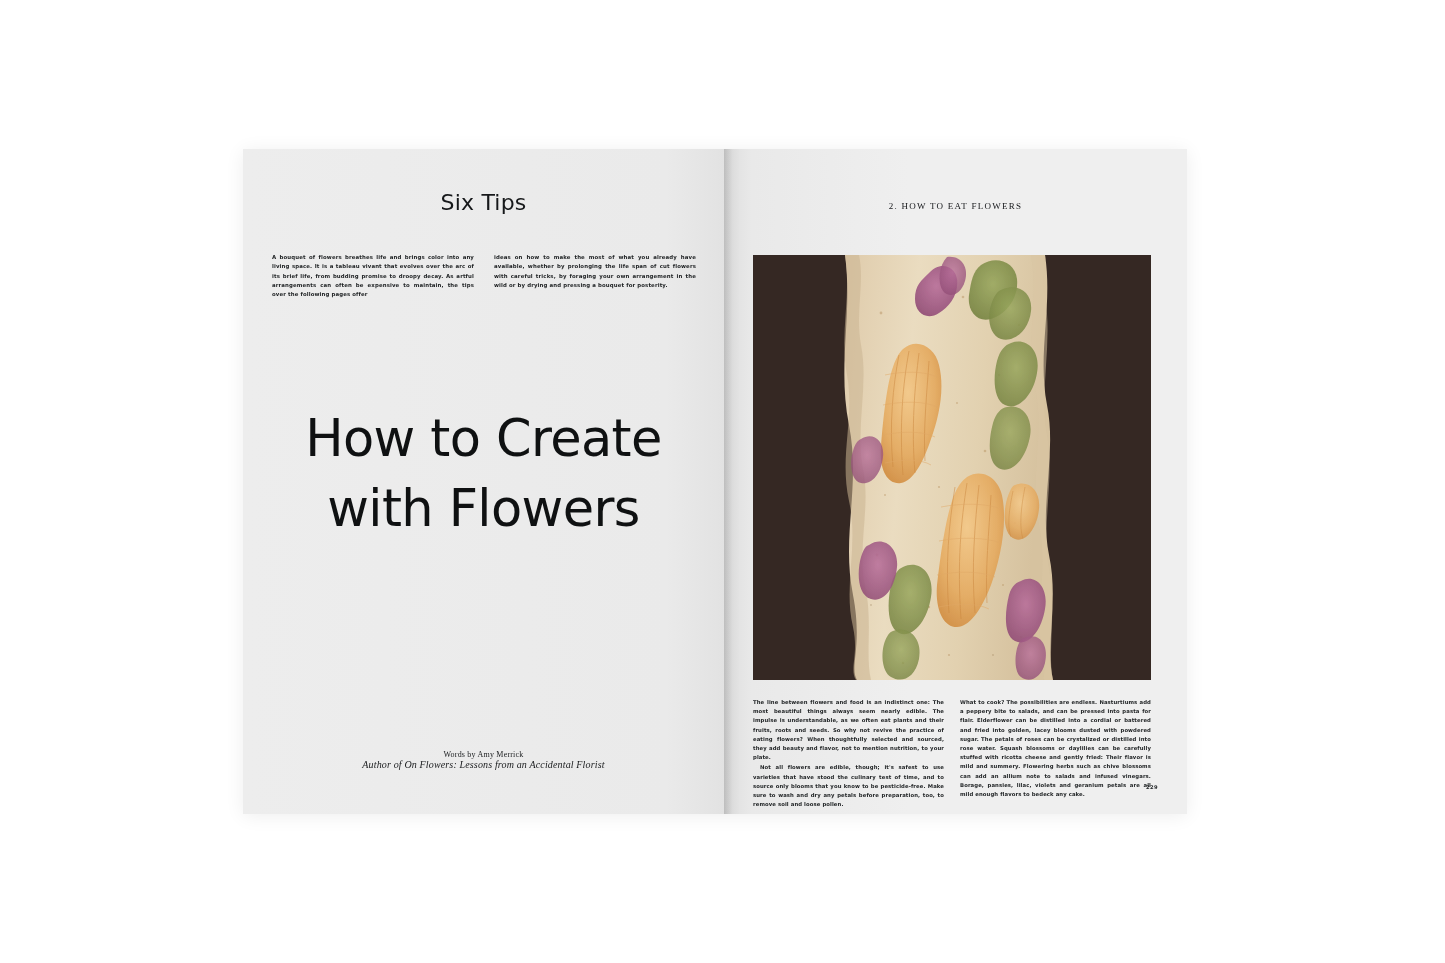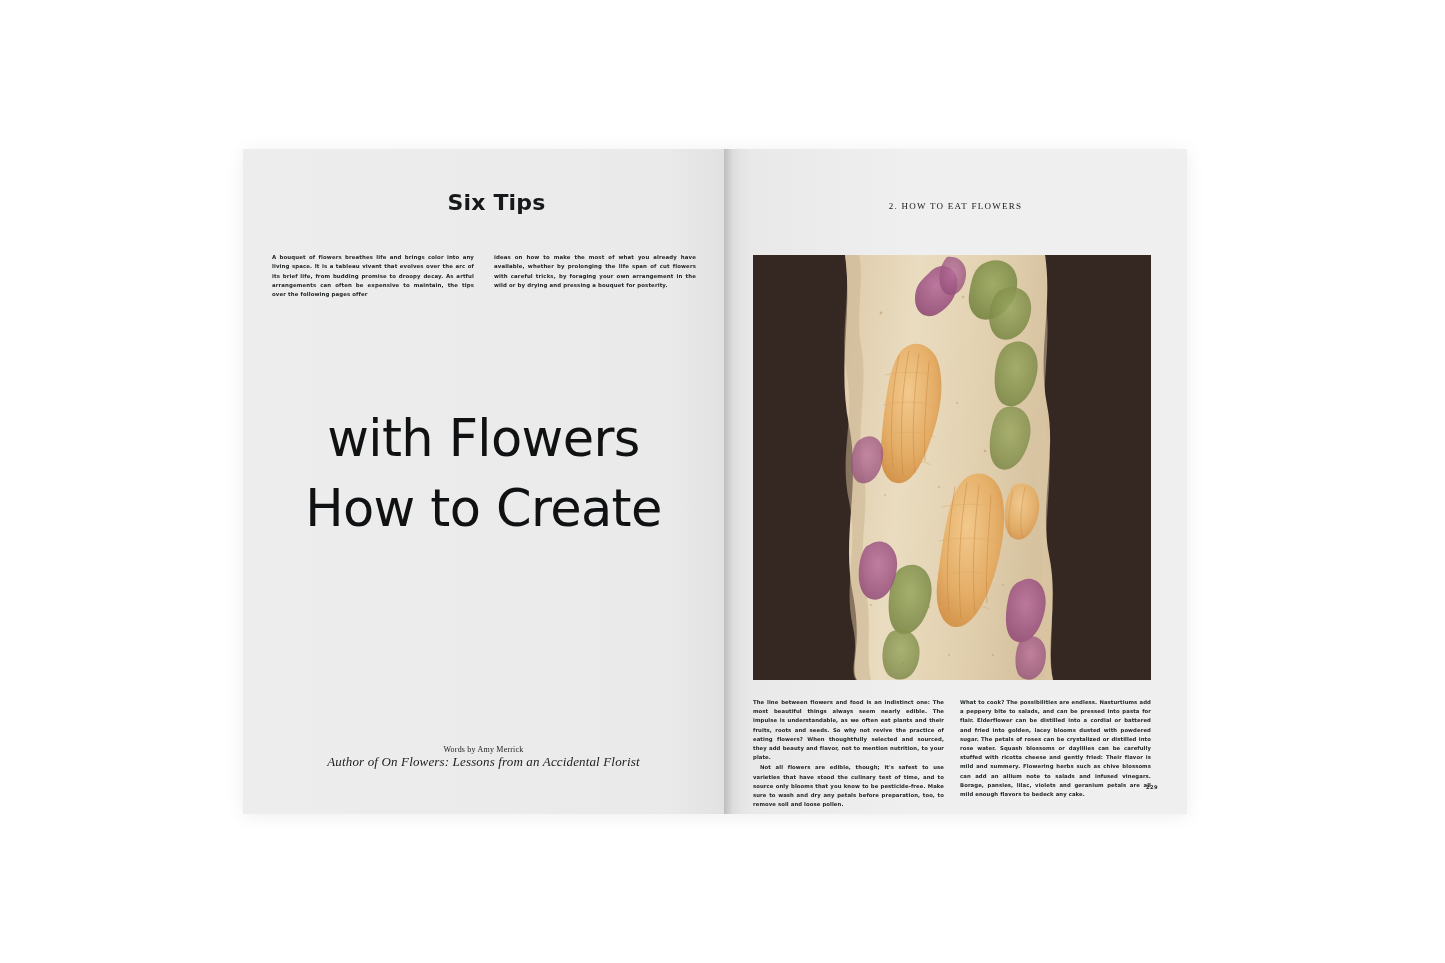--- a/index.html
+++ b/index.html
@@ -54,28 +54,28 @@
     width: 16px;
     height: 100%;
     background: linear-gradient(to right, rgba(0,0,0,0.14) 0%, rgba(0,0,0,0.02) 55%, rgba(0,0,0,0) 100%);
     pointer-events: none;
   }
 
   
   .kicker {
     position: absolute;
     top: 41px;
-    left: 13px;
+    left: 0;
     width: 100%;
     text-align: center;
     font-size: 22px;
     letter-spacing: 0.2px;
     color: #16181a;
     font-family: "DejaVu Sans", sans-serif;
-    font-weight: 700;
+    font-weight: 400;
   }
 
   .intro-cols {
     position: absolute;
     top: 104px;
     left: 29px;
     width: 424px;
     display: flex;
     gap: 20px;
   }
@@ -116,21 +116,21 @@
 
   .credits .byline {
     font-family: "Liberation Serif", serif;
     font-size: 8px;
     letter-spacing: 0.2px;
     margin-bottom: 0;
   }
 
   .credits .subline {
     font-family: "Liberation Serif", serif;
-    font-size: 13px;
+    font-size: 10px;
     font-style: italic;
     letter-spacing: 0.15px;
   }
 
   
   .running-head {
     position: absolute;
     top: 52px;
     left: 0;
     width: 100%;
@@ -197,22 +197,22 @@
     <div class="page left">
 
       <div class="kicker">Six Tips</div>
 
       <div class="intro-cols">
         <div class="intro-col">A bouquet of flowers breathes life and brings color into any living space. It is a tableau vivant that evolves over the arc of its brief life, from budding promise to droopy decay. As artful arrangements can often be expensive to maintain, the tips over the following pages offer</div>
         <div class="intro-col">ideas on how to make the most of what you already have available, whether by prolonging the life span of cut flowers with careful tricks, by foraging your own arrangement in the wild or by drying and pressing a bouquet for posterity.</div>
       </div>
 
       <div class="big-title">
+        <div>How to Create</div>
         <div>with Flowers</div>
-        <div>How to Create</div>
       </div>
 
       <div class="credits">
         <div class="byline">Words by Amy Merrick</div>
         <div class="subline">Author of On Flowers: Lessons from an Accidental Florist</div>
       </div>
 
     </div>
 
     <div class="page right">

